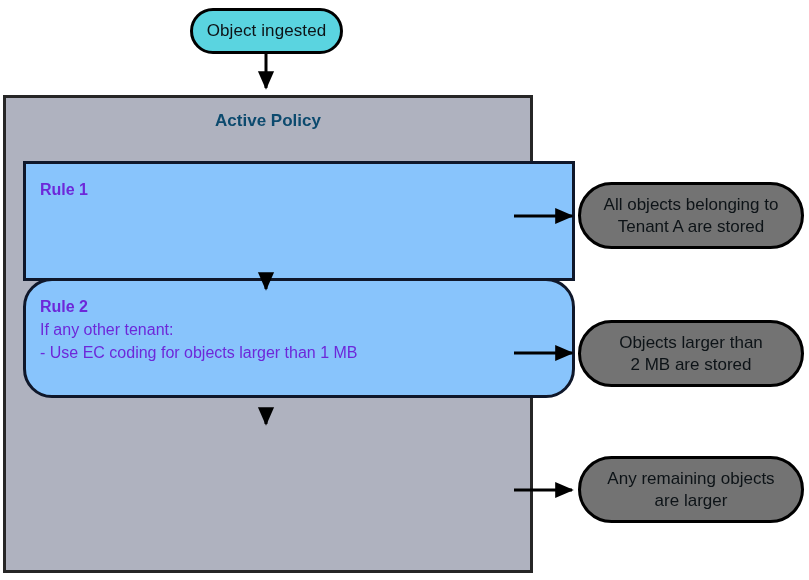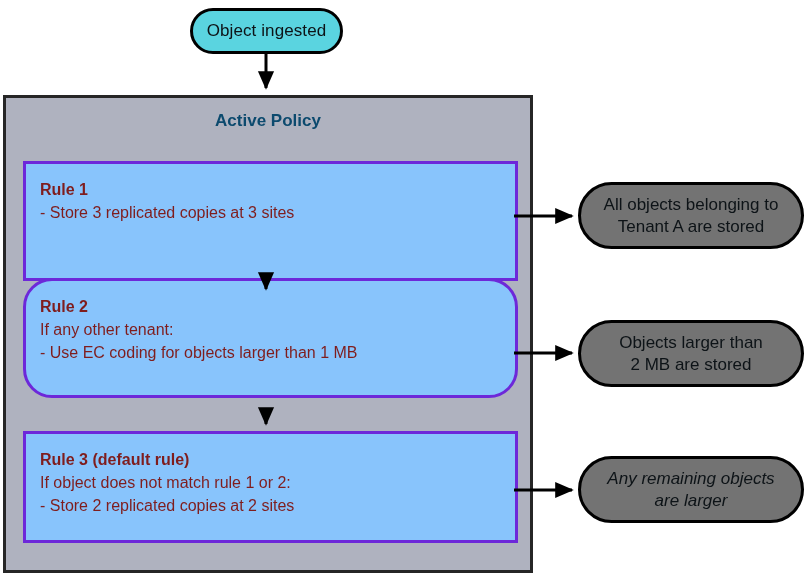--- a/index.html
+++ b/index.html
@@ -66,28 +66,28 @@
     text-align: center;
     font-size: 17px;
     font-weight: bold;
     color: #0c4a6e;
   }
 
   
   .rule-box {
     position: absolute;
     left: 17px;
-    width: 495px;
+    width: 552px;
     background: #88C4FC;
-    border: 3px solid #6d28d9;
+    border: 3px solid #0f172a;
     box-sizing: border-box;
     padding: 14px 0 0 14px;
     font-size: 16px;
     line-height: 1.45;
-    color: #7f1d1d;
+    color: #6d28d9;
   }
   #rule-1-box { top: 63px;  height: 120px; }
   #rule-2-box { top: 180px; height: 120px; border-radius: 29px; }
   #rule-3-box { top: 333px; height: 112px; }
 
   .rule-title {
     font-weight: bold;
     font-size: 16px;
   }
   .rule-line { font-size: 16px; }
@@ -105,21 +105,21 @@
     display: flex;
     align-items: center;
     justify-content: center;
     text-align: center;
     font-size: 17px;
     line-height: 1.25;
     color: #0d1317;
   }
   #result-1-node { top: 182px; }
   #result-2-node { top: 320px; }
-  #result-3-node { top: 456px; font-style: italic; }
+  #result-3-node { top: 456px; }
 
   
   #connectors {
     position: absolute;
     left: 0; top: 0;
     width: 809px;
     height: 580px;
     pointer-events: none;
   }
 </style>
@@ -131,34 +131,28 @@
   <div id="object-ingested-node" class="capsule">
     <span>Object ingested</span>
   </div>
 
   <div id="active-policy-container">
 
     <div id="active-policy-title">Active Policy</div>
 
     <div id="rule-1-box" class="rule-box">
       <div class="rule-title">Rule 1</div>
-      <div class="rule-line">- Store 3 replicated copies at 3 sites</div>
     </div>
 
     <div id="rule-2-box" class="rule-box">
       <div class="rule-title">Rule 2</div>
       <div class="rule-line">If any other tenant:</div>
       <div class="rule-line">- Use EC coding for objects larger than 1 MB</div>
     </div>
 
-    <div id="rule-3-box" class="rule-box">
-      <div class="rule-title">Rule 3 (default rule)</div>
-      <div class="rule-line">If object does not match rule 1 or 2:</div>
-      <div class="rule-line">- Store 2 replicated copies at 2 sites</div>
-    </div>
   </div>
 
   <div id="result-1-node" class="result-capsule">
     <span>
       <span>All objects belonging to</span><br>
       <span>Tenant A are stored</span>
     </span>
   </div>
 
   <div id="result-2-node" class="result-capsule">

